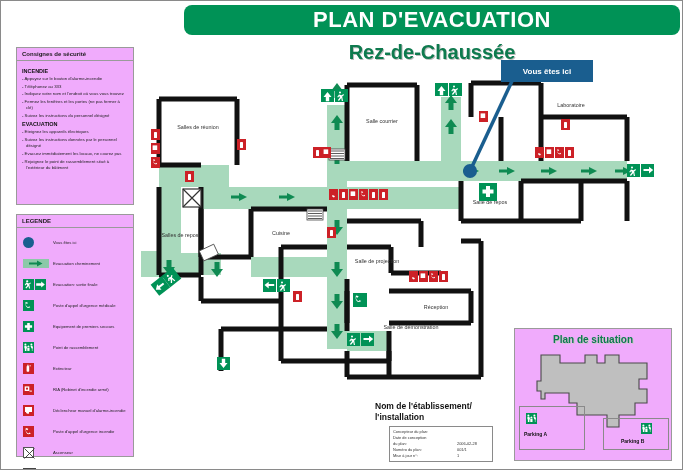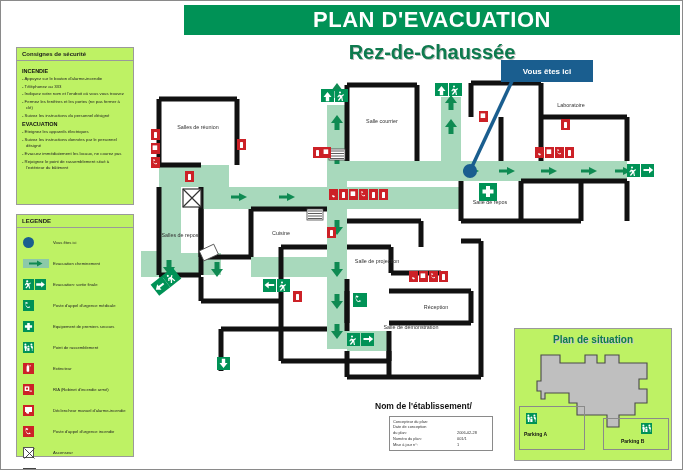--- a/index.html
+++ b/index.html
@@ -14,37 +14,37 @@
     background: #ffffff;
     border: 1px solid #8a8a8a;
     overflow: hidden;
   }
 
   
   #header-band {
     position: absolute; left: 183px; top: 4px;
     width: 496px; height: 30px;
     background: #009256;
-    display: flex; align-items: center; justify-content: center;
+    display: flex; align-items: center; justify-content: center; border-radius: 8px;
   }
   #header-title {
     color: #ffffff; font-size: 22px; font-weight: bold;
     letter-spacing: 0.5px; white-space: nowrap;
   }
   #floor-title {
     position: absolute; left: 183px; top: 40px; width: 496px;
     text-align: center; color: #0e7a4e;
     font-size: 20px; font-weight: bold;
     text-shadow: 1px 1px 0 #bcbcbc;
   }
 
   
   .panel {
     position: absolute;
-    background: #bef264;
+    background: #f0abfc;
     border: 1px solid #9a9a9a;
   }
   .panel-head {
     border-bottom: 1px solid #9a9a9a;
     padding: 3px 5px;
     font-size: 6px; font-weight: bold; color: #1a1a1a;
   }
 
   
   #consignes { left: 15px; top: 46px; width: 118px; height: 158px; }
@@ -606,20 +606,21 @@
     </svg>
   </div>
 
   <div id="callout">
     <span id="callout-label">Vous êtes ici</span>
   </div>
 
   <div id="titleblock">
     <div id="estab-name">
       <div>Nom de l'établissement/</div>
+      <div>l'installation</div>
     </div>
     <div id="meta-box">
       <div class="meta-row">
         <span class="meta-k">Concepteur du plan:</span>
         <span class="meta-v"></span>
       </div>
       <div class="meta-row">
         <span class="meta-k">Date de conception</span>
         <span class="meta-v"></span>
       </div>

